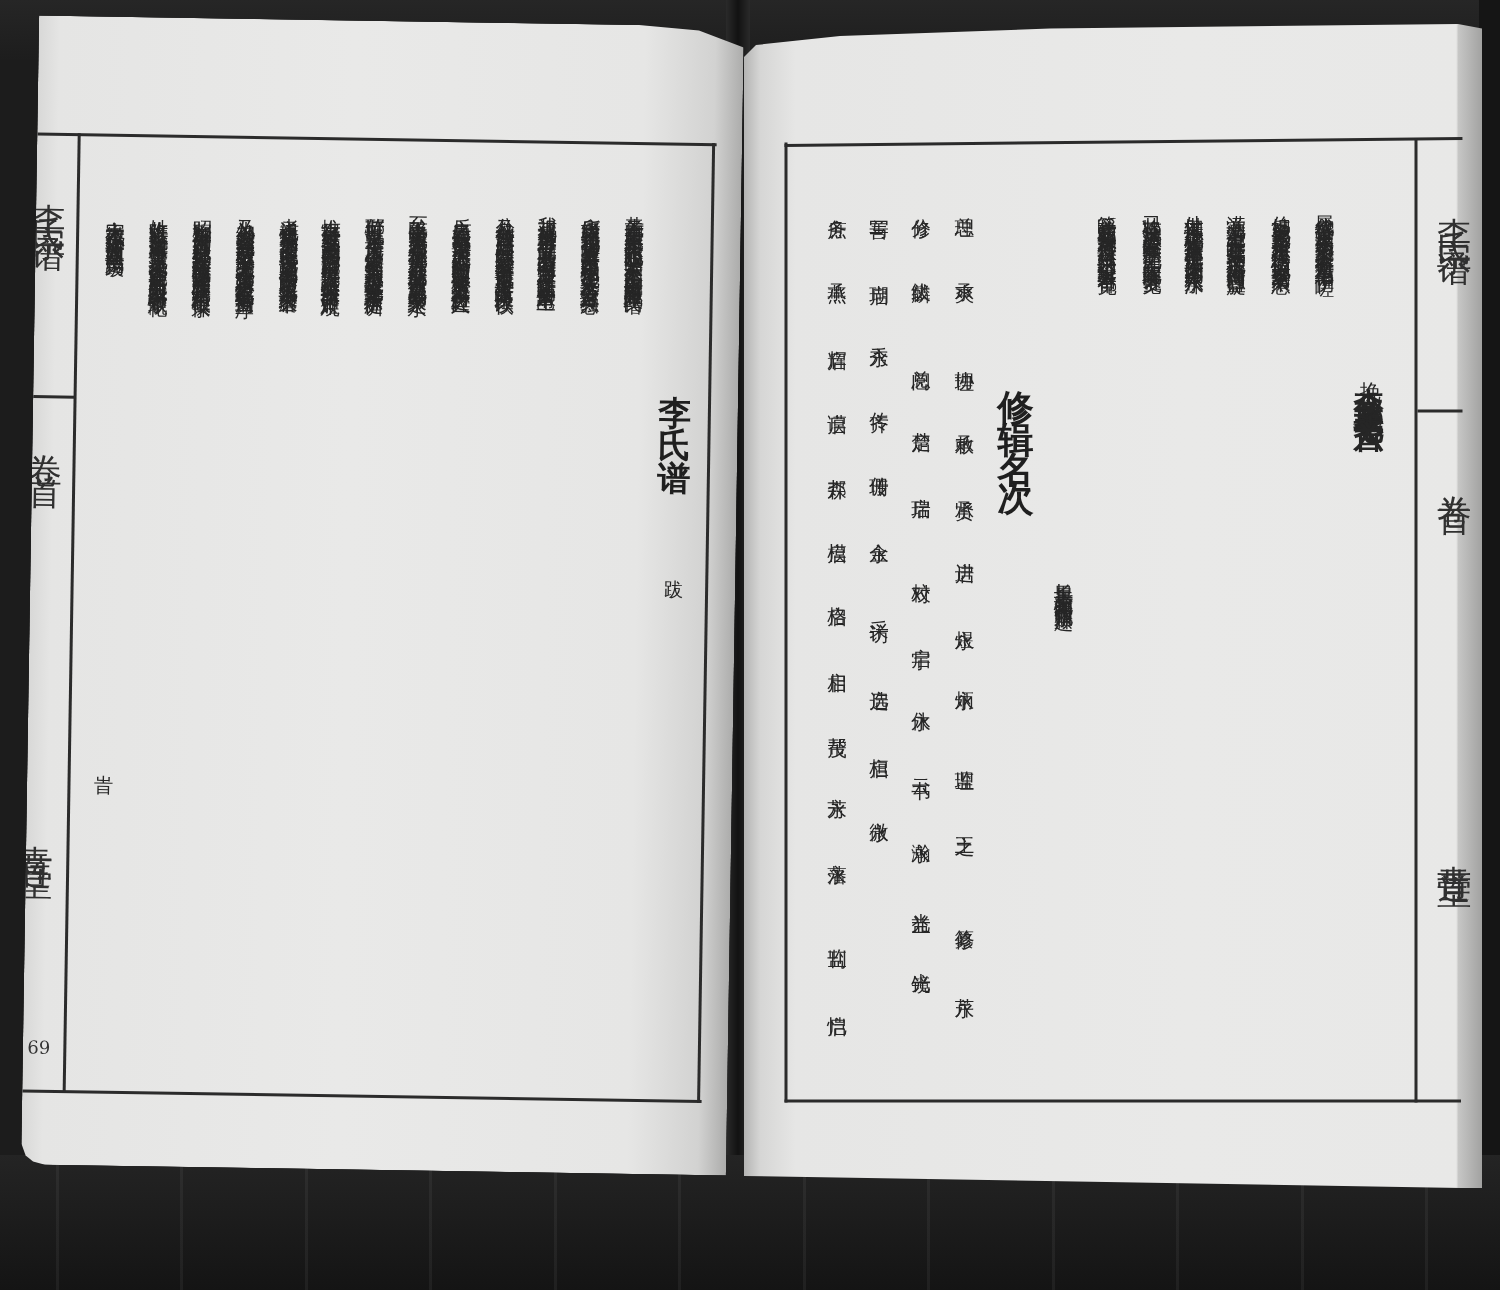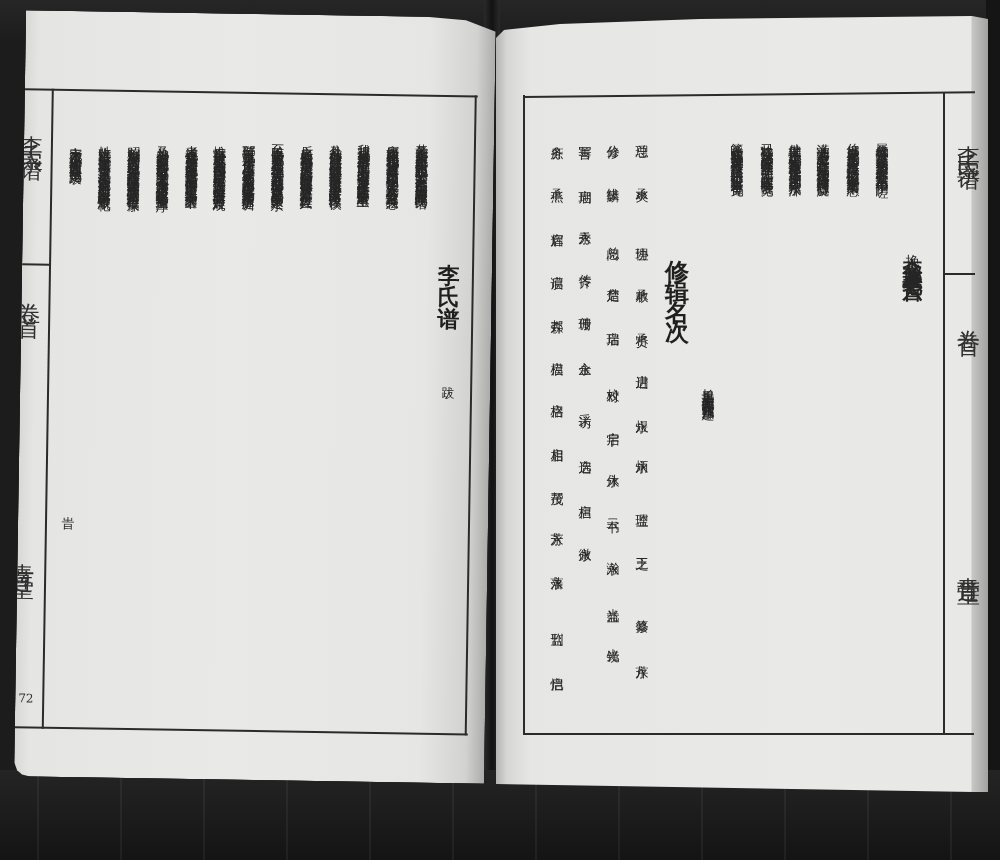--- a/index.html
+++ b/index.html
@@ -64,21 +64,21 @@
 <div class="page page-left">
   <div class="rule h" style="left:0;top:78px;width:453px"></div>
   <div class="rule h" style="left:0;top:716px;width:453px"></div>
   <div class="rule v" style="left:27px;top:78px;height:640px"></div>
   <div class="rule v" style="left:450px;top:78px;height:640px"></div>
   <div class="rule h" style="left:0;top:253px;width:28px"></div>
 
   <div class="vt mg" style="left:-4px;top:107px;letter-spacing:7px">李氏宗谱</div>
   <div class="vt mg" style="left:-4px;top:274px;letter-spacing:14px">卷首</div>
   <div class="vt mg" style="left:-6px;top:535px;letter-spacing:6px">青莲堂</div>
-  <div class="pageno" style="left:3px;top:681px">72</div>
+  <div class="pageno" style="left:3px;top:681px">69</div>
 
   <div class="vt heading" style="left:417px;top:229px">李氏谱</div>
   <div class="vt small13" style="left:421.5px;top:359px">跋</div>
 
   <div class="vt col" style="left:391.5px;top:117px">昔先圣有言曰木生惠垂向根不忘本也而欧阳公尝云夫人不知姓氏所自出则涣若凫雁此欧氏谱</div>
   <div class="vt col" style="left:362.5px;top:118px">序所缀联疏为亲也我祖始居宜陂其自吴来楚之由以杨代李之说余先人及诸名公言之详矣独念</div>
   <div class="vt col" style="left:333.5px;top:118px">我祖观成公越及余身历十有七世其间若栗山公著有谱序并家律二十馀条又时畅公所请本邑王</div>
   <div class="vt col" style="left:305.5px;top:119px">公及舟仙公所请云门张老师与邑侯陈补衮诸公谱序俱有责成语而卒未梓者夫岂略而未详以俟</div>
   <div class="vt col" style="left:276.5px;top:120px">后之光昌欤迨我祖炎公虑谱夫次於先人遗编不时检阅並叙以待兼请程太史公叙将付之梓人巨</div>
   <div class="vt col" style="left:247.5px;top:120px">至乾隆辛未甲成岁而先君与王父相继见背毋亦大之不欲成斯谱耶何竟不克观厥成贻家乘之永</div>

